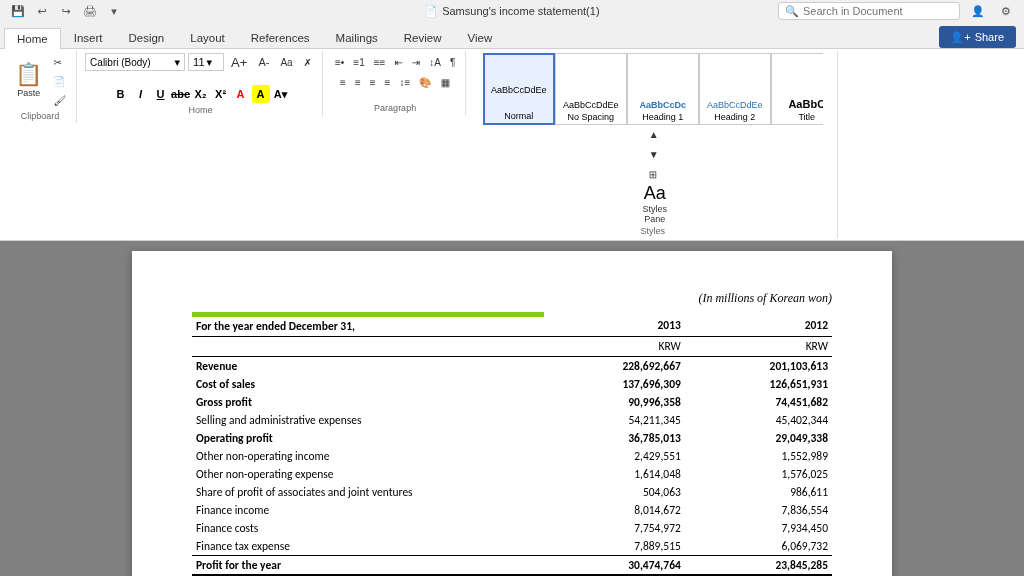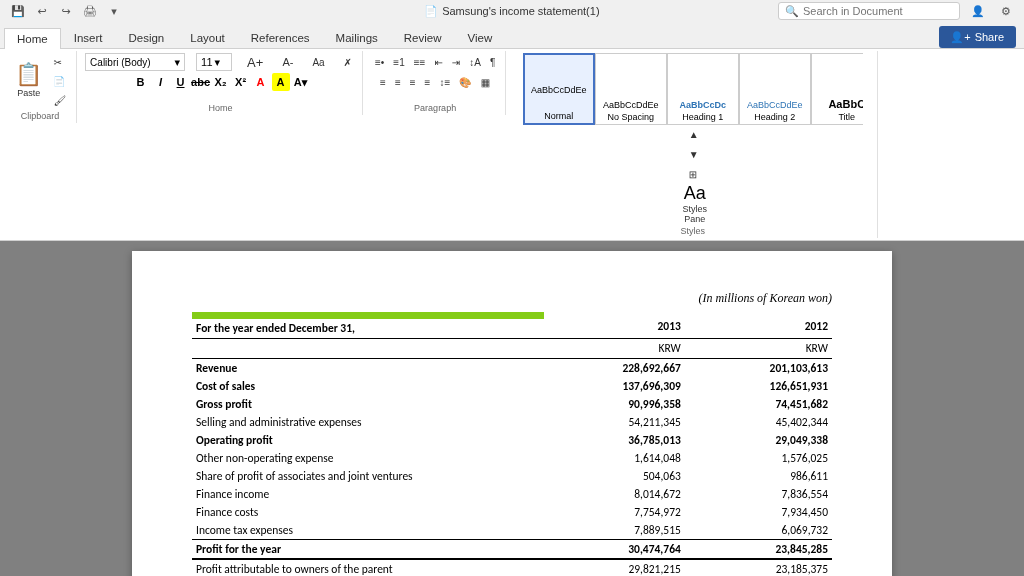--- a/index.html
+++ b/index.html
@@ -53,21 +53,21 @@
     
     #doc-area { background: #808080; display: flex; justify-content: center; padding: 10px; height: calc(576px - 22px - 26px - 70px - 20px); overflow-y: auto; }
     #page { background: white; width: 760px; min-height: 480px; padding: 40px 60px; box-shadow: 0 2px 8px rgba(0,0,0,0.3); font-family: 'Calibri', sans-serif; }
 
     
     .doc-italic { font-style: italic; font-size: 12px; font-family: 'Times New Roman', serif; text-align: right; }
     .doc-table { width: 100%; border-collapse: collapse; font-size: 11.5px; font-family: 'Calibri', serif; }
     .doc-table td { padding: 2px 4px; }
     .doc-table .num { text-align: right; }
     .header-row td { font-weight: bold; border-bottom: 1.5px solid #000; padding-bottom: 3px; }
-    .header-row td:first-child { border-top: 7px solid #84cc16; }
+    .header-row td:first-child { border-top: 5px solid #84cc16; }
     .krw-row td { border-bottom: 1px solid #000; padding-bottom: 3px; }
     .profit-year td { font-weight: bold; border-top: 1.5px solid #000; border-bottom: 2px solid #000; }
 
     .styles-scroll { display: flex; overflow: hidden; max-width: 340px; }
     .style-item { display: flex; flex-direction: column; align-items: center; justify-content: flex-end; border: 1px solid #ccc; padding: 2px 8px; height: 72px; cursor: pointer; min-width: 72px; font-size: 10px; }
     .style-item.active-style { border: 2px solid #4472c4; background: #e8f0fe; }
 
     .share-btn { background: #2b579a; color: white; padding: 3px 12px; border: none; border-radius: 3px; cursor: pointer; font-size: 11px; display: flex; align-items: center; gap: 4px; height: 22px; margin: auto 0; margin-left: auto; }
     .ribbon-right { display: flex; align-items: center; margin-left: auto; }
   </style>
@@ -131,21 +131,21 @@
             </div>
           <div class="rb-small">
               <span>🖌</span>
             </div>
         </div>
       </div>
       <span class="ribbon-group-label">Clipboard</span>
     </div>
 
     <div class="ribbon-group" style="min-width:160px;">
-      <div class="ribbon-row" style="gap:11px; margin-bottom:2px;">
+      <div class="ribbon-row" style="gap:3px; margin-bottom:14px;">
         <div class="font-selector">
           <span style="font-size:10px;">Calibri (Body)</span>
           <span style="margin-left:auto;">▾</span>
         </div>
         <div class="size-selector">
           <span>11</span>
           <span>▾</span>
         </div>
         <div class="rb-small" style="font-size:13px;">A+</div>
         <div class="rb-small" style="font-size:11px;">A-</div>
@@ -268,41 +268,46 @@
             <td>Selling and administrative expenses</td>
             <td class="num">54,211,345</td>
             <td class="num">45,402,344</td>
           </tr>
           <tr>
             <td style="font-weight: bold;">Operating profit</td>
             <td class="num" style="font-weight: bold;">36,785,013</td>
             <td class="num" style="font-weight: bold;">29,049,338</td>
           </tr>
           <tr>
+            <td>Other non-operating income</td>
+            <td class="num">2,429,551</td>
+            <td class="num">1,552,989</td>
+          </tr>
+          <tr>
             <td>Other non-operating expense</td>
             <td class="num">1,614,048</td>
             <td class="num">1,576,025</td>
           </tr>
           <tr>
             <td>Share of profit of associates and joint ventures</td>
             <td class="num">504,063</td>
             <td class="num">986,611</td>
           </tr>
           <tr>
             <td>Finance income</td>
             <td class="num">8,014,672</td>
             <td class="num">7,836,554</td>
           </tr>
           <tr>
             <td>Finance costs</td>
             <td class="num">7,754,972</td>
             <td class="num">7,934,450</td>
           </tr>
           <tr>
-            <td>Income tax expenses</td>
+            <td>Finance tax expense</td>
             <td class="num">7,889,515</td>
             <td class="num">6,069,732</td>
           </tr>
           <tr class="profit-year">
             <td style="font-weight: bold;">Profit for the year</td>
             <td class="num" style="font-weight: bold;">30,474,764</td>
             <td class="num" style="font-weight: bold;">23,845,285</td>
           </tr>
           <tr>
             <td>Profit attributable to owners of the parent</td>

